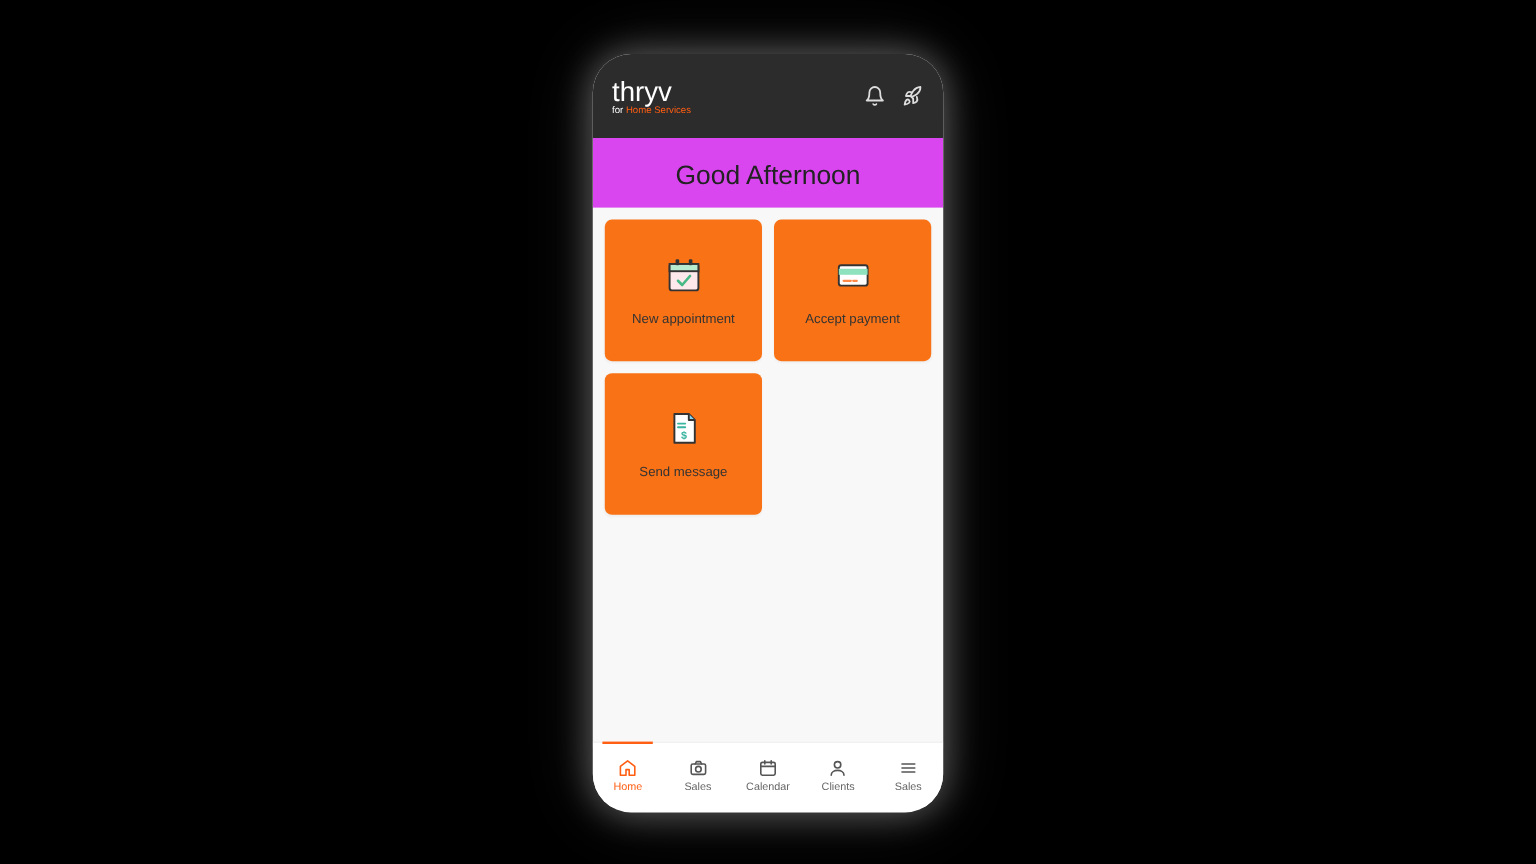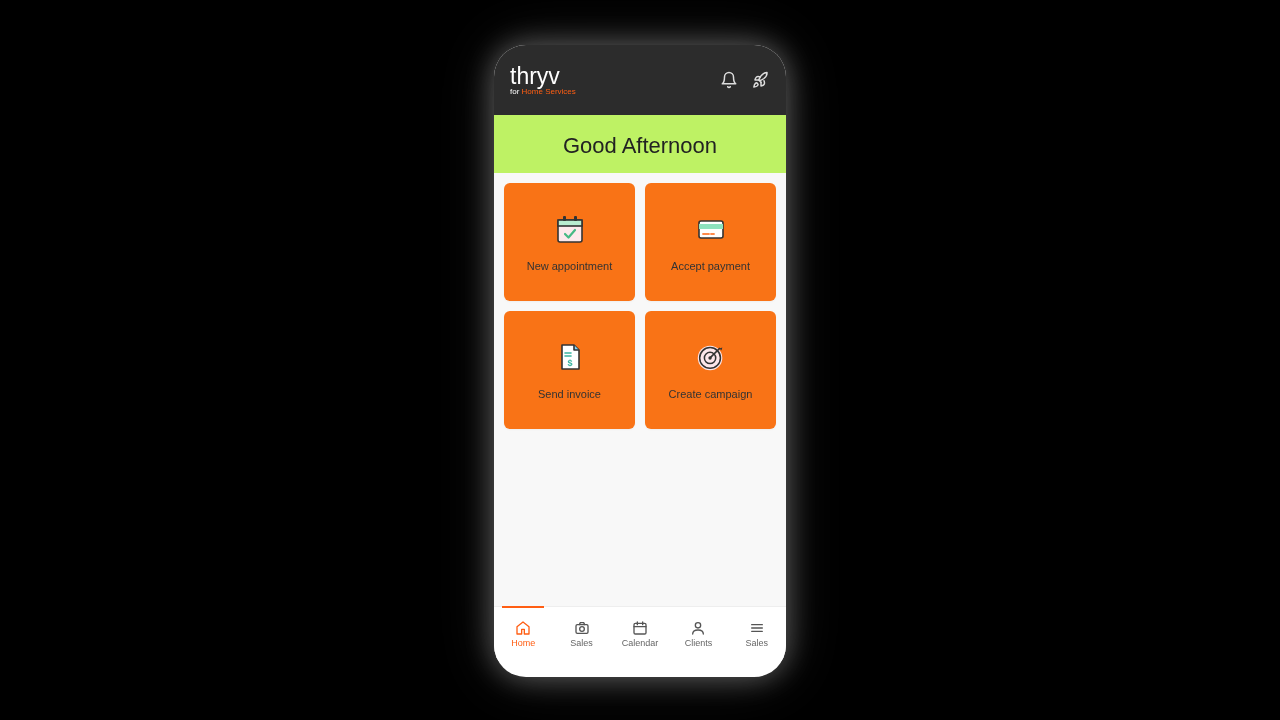--- a/index.html
+++ b/index.html
@@ -5,26 +5,26 @@
   html,body{margin:0;padding:0;width:1280px;height:720px;background:#000;font-family:-apple-system,BlinkMacSystemFont,'Segoe UI',Arial,sans-serif;overflow:hidden}
   .phone{position:absolute;left:494px;top:45px;width:292px;height:632px;background:#fff;border-radius:32px;overflow:hidden;box-shadow:0 0 30px rgba(255,255,255,0.35),0 0 60px rgba(255,255,255,0.12)}
   .topbar{height:70px;background:#2c2c2c;display:flex;align-items:center;justify-content:space-between;padding:0 16px;box-sizing:border-box}
   .logo{display:flex;flex-direction:column;line-height:1}
   .logo-main{color:#fff;font-weight:400;font-size:23px;letter-spacing:0px}
   .logo-sub{font-size:8px;color:#fff}
   .logo-sub-accent{color:#ff5e13}
   .top-icons{display:flex;align-items:center;gap:14px}
   .icon-btn{display:inline-flex;align-items:center;justify-content:center;cursor:pointer}
   .content{background:#f8f8f8;height:calc(100% - 70px - 54px);overflow:hidden}
-  .greeting{font-size:22px;color:#222;text-align:center;padding:18px 12px 14px;font-weight:400;background:#bef264;margin-bottom:10px}
+  .greeting{font-size:22px;color:#222;text-align:center;padding:18px 12px 14px;font-weight:400;background:#d946ef;margin-bottom:10px}
   .grid{display:grid;grid-template-columns:repeat(2,1fr);gap:10px;padding:0 10px}
   .card{background:#f97316;border-radius:6px;height:118px;display:flex;flex-direction:column;align-items:center;justify-content:center;gap:14px;box-shadow:0 1px 2px rgba(0,0,0,0.04);cursor:pointer}
   .card-icon{width:34px;height:34px;display:flex;align-items:center;justify-content:center}
   .card-label{font-size:11px;color:#333}
-  .tabbar{position:absolute;bottom:16px;left:0;right:0;height:54px;background:#fff;border-top:1px solid #eee;display:flex}
+  .tabbar{position:absolute;bottom:4px;left:0;right:0;height:54px;background:#fff;border-top:1px solid #eee;display:flex}
   .tab{flex:1;display:flex;flex-direction:column;align-items:center;justify-content:center;gap:2px;cursor:pointer;position:relative}
   .tab-label{font-size:9px;color:#666}
   .tab svg{stroke:#555;fill:none}
   .tab.active .tab-label{color:#ff5e13}
   .tab.active svg{stroke:#ff5e13}
   .tab.active::before{content:"";position:absolute;top:-1px;left:8px;right:8px;height:2px;background:#ff5e13}
 </style>
 </head>
 <body>
 
@@ -88,37 +88,24 @@
       <div class="card">
         <div class="card-icon">
           <svg width="34" height="34" viewBox="0 0 34 34">
             <path d="M9 5 h12 l5 5 v19 h-17 z" fill="#fff" stroke="#333" stroke-width="1.6" stroke-linejoin="round"></path>
             <path d="M21 5 v5 h5" fill="#86d5f2" stroke="#333" stroke-width="1.6" stroke-linejoin="round"></path>
             <line x1="12" y1="13" x2="18" y2="13" stroke="#3ab5a0" stroke-width="1.6" stroke-linecap="round"></line>
             <line x1="12" y1="16" x2="18" y2="16" stroke="#3ab5a0" stroke-width="1.6" stroke-linecap="round"></line>
             <text x="17" y="26" font-size="9" text-anchor="middle" fill="#3ab5a0" font-weight="bold">$</text>
           </svg>
         </div>
-        <div class="card-label">Send invoice</div>
+        <div class="card-label">Send message</div>
       </div>
 
 
-      <div class="card">
-        <div class="card-icon">
-          <svg width="36" height="36" viewBox="0 0 36 36">
-            <circle cx="17" cy="19" r="13" fill="#fde6ea" stroke="none"></circle>
-            <circle cx="17" cy="19" r="11" fill="none" stroke="#333" stroke-width="1.6"></circle>
-            <circle cx="17" cy="19" r="6" fill="none" stroke="#333" stroke-width="1.6"></circle>
-            <circle cx="17" cy="19" r="1.8" fill="#333"></circle>
-            <line x1="17" y1="19" x2="27" y2="9" stroke="#333" stroke-width="1.8" stroke-linecap="round"></line>
-            <path d="M27 9 l3 -1 l-1 3 z" fill="#333"></path>
-          </svg>
-        </div>
-        <div class="card-label">Create campaign</div>
-      </div>
 
 
     </div>
   </div>
 
   <div class="tabbar">
     <div class="tab active">
       <svg width="18" height="16" viewBox="0 0 24 24" stroke-width="2" stroke-linecap="round" stroke-linejoin="round">
           <path d="M3 10 L12 3 L21 10 V21 H14 V14 H10 V21 H3 Z"></path>
         </svg>

